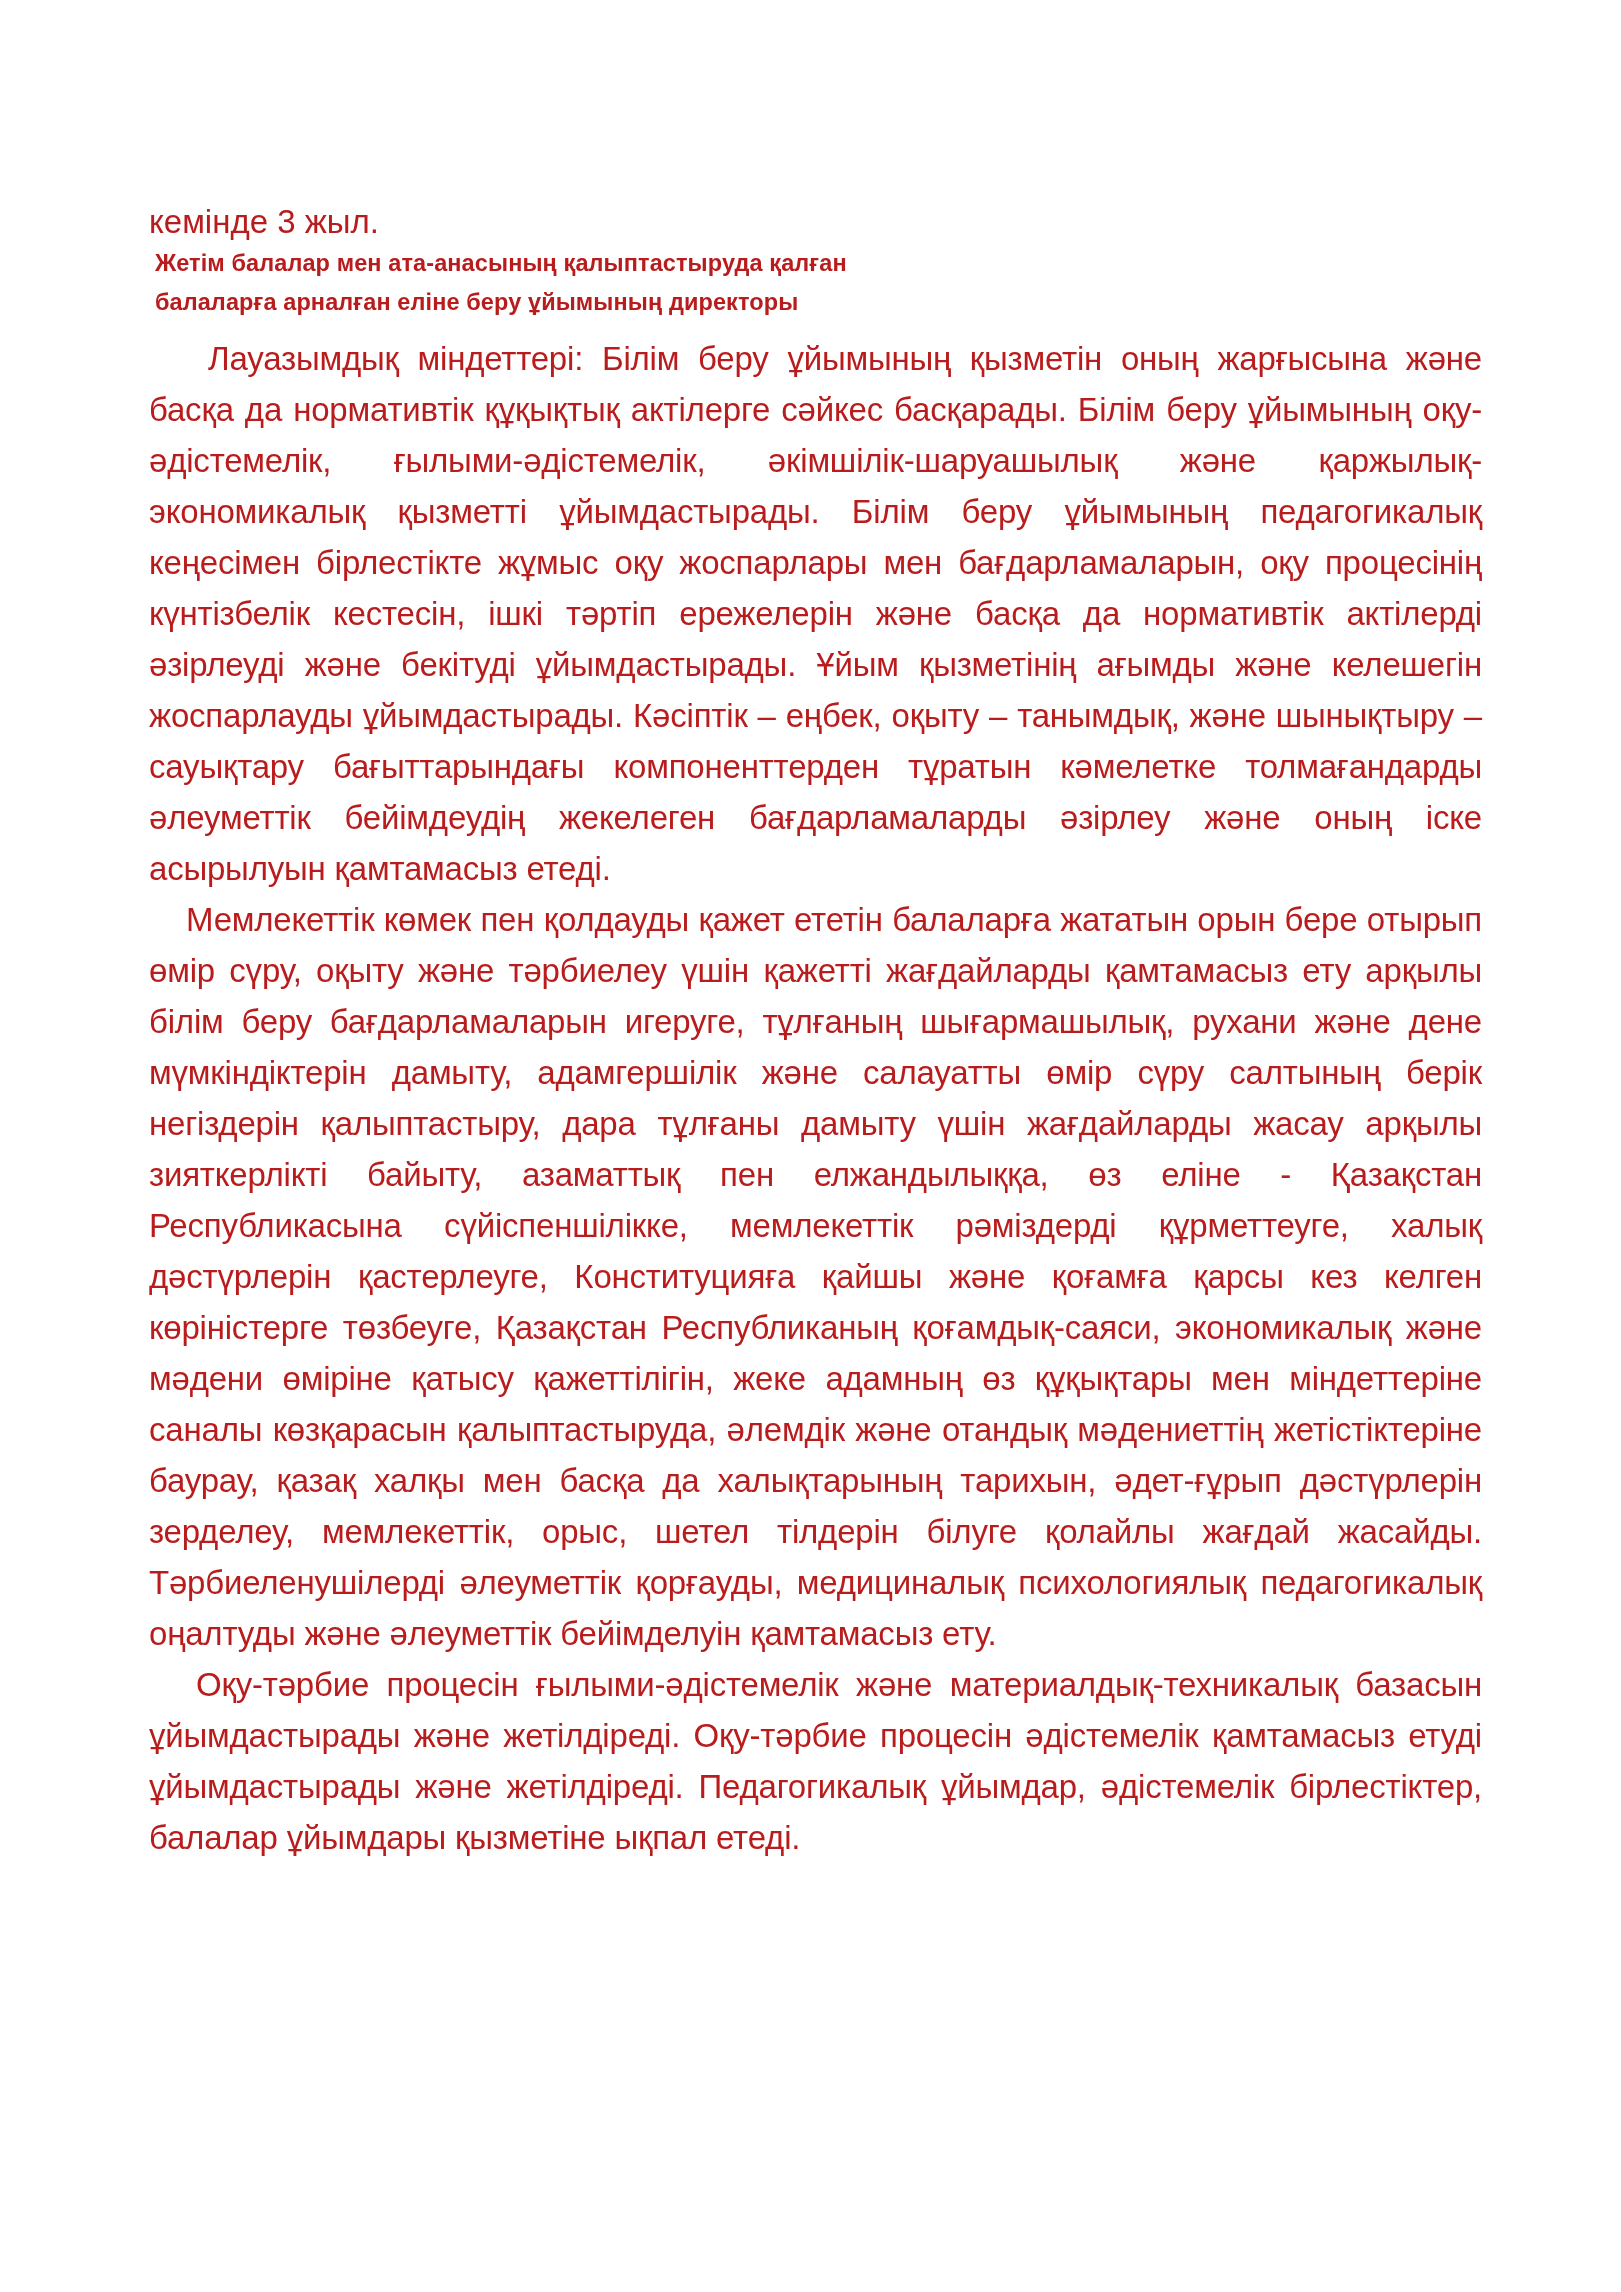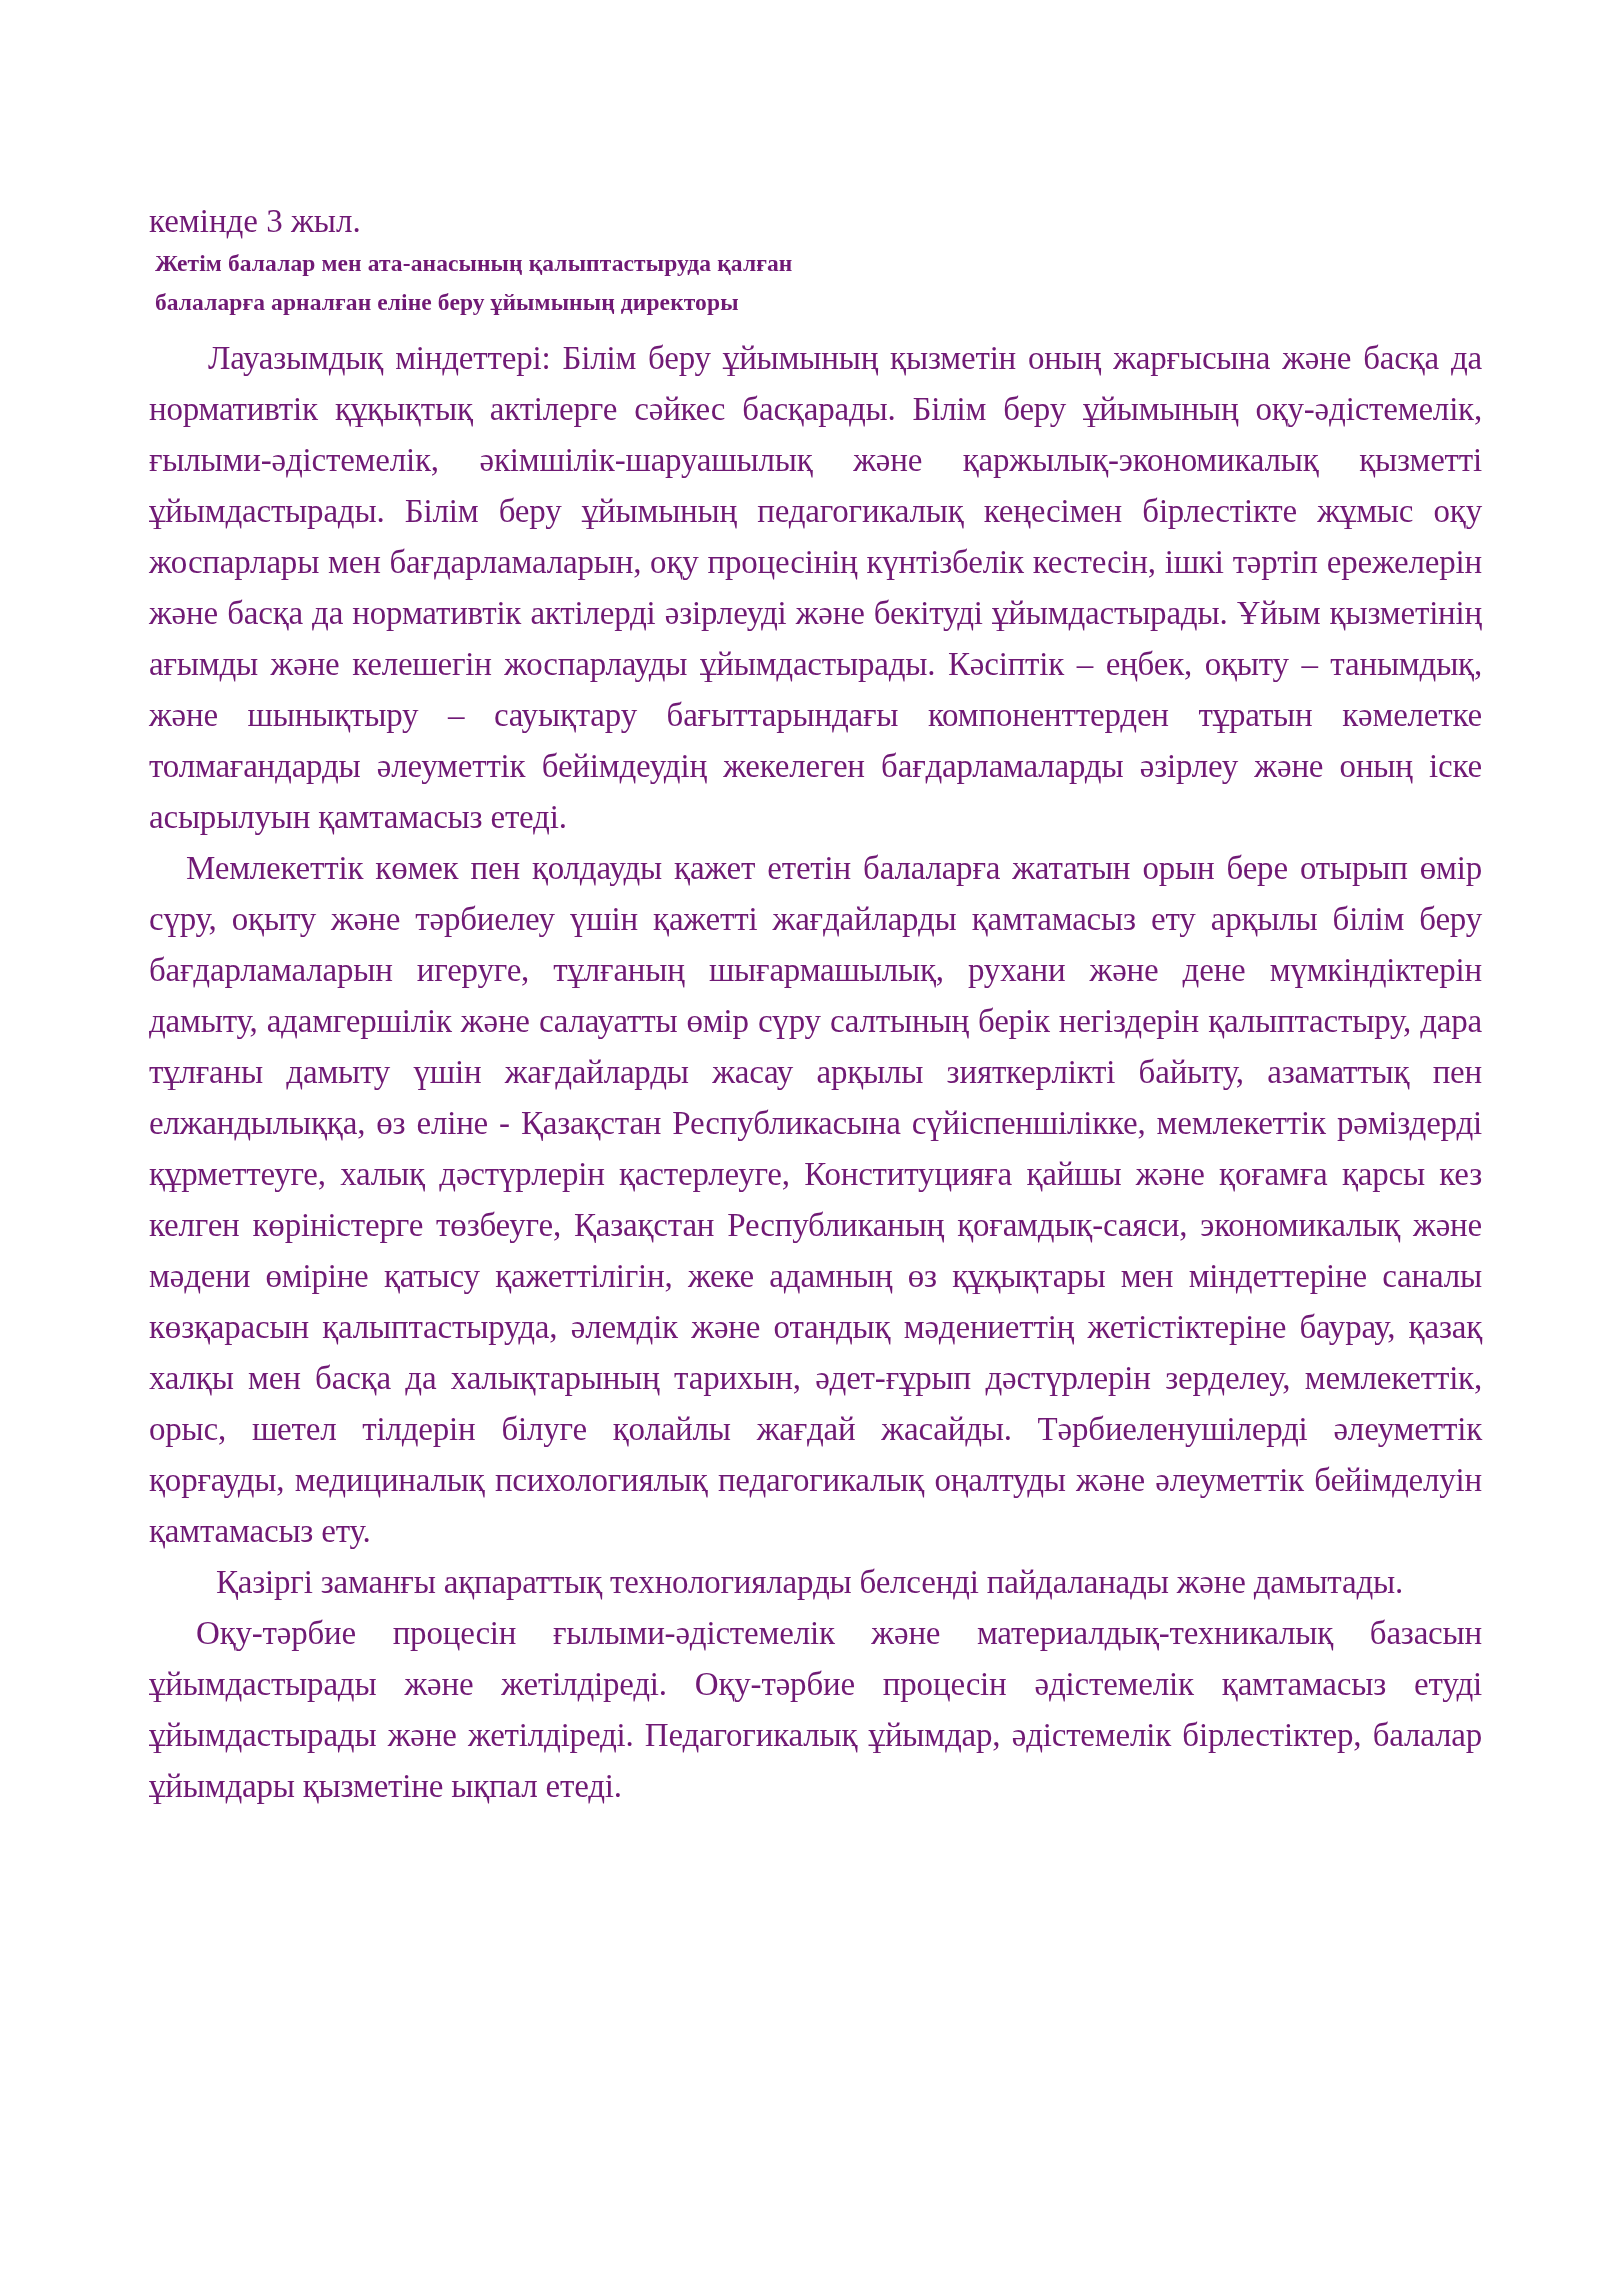--- a/index.html
+++ b/index.html
@@ -2,22 +2,22 @@
 <html><head>
 <meta charset="utf-8">
 <style>
   html, body { margin: 0; padding: 0; background: #ffffff; }
   body { width: 1621px; height: 2293px; position: relative; overflow: hidden; }
   .page {
     position: absolute;
     left: 149px;
     top: 199px;
     width: 1333px;
-    font-family: Liberation Serif, serif;
-    color: #701a75;
+    font-family: Liberation Sans, sans-serif;
+    color: #b91c1c;
   }
   .line-first {
     font-size: 33px;
     line-height: 45px;
     margin: 0;
   }
   .heading {
     font-weight: bold;
     font-size: 23.5px;
     line-height: 39px;
@@ -44,16 +44,15 @@
 <body>
 
 <div class="page">
   <p class="line-first">кемінде 3 жыл.</p>
   <h2 class="heading">
     <span>Жетім балалар мен ата-анасының қалыптастыруда қалған</span>
     <span>балаларға арналған еліне беру ұйымының директоры</span>
   </h2>
   <p class="para p1">Лауазымдық міндеттері: Білім беру ұйымының қызметін оның жарғысына және басқа да нормативтік құқықтық актілерге сәйкес басқарады. Білім беру ұйымының оқу-әдістемелік, ғылыми-әдістемелік, әкімшілік-шаруашылық және қаржылық-экономикалық қызметті ұйымдастырады. Білім беру ұйымының педагогикалық кеңесімен бірлестікте жұмыс оқу жоспарлары мен бағдарламаларын, оқу процесінің күнтізбелік кестесін, ішкі тәртіп ережелерін және басқа да нормативтік актілерді әзірлеуді және бекітуді ұйымдастырады. Ұйым қызметінің ағымды және келешегін жоспарлауды ұйымдастырады. Кәсіптік – еңбек, оқыту – танымдық, және шынықтыру – сауықтару бағыттарындағы компоненттерден тұратын кәмелетке толмағандарды әлеуметтік бейімдеудің жекелеген бағдарламаларды әзірлеу және оның іске асырылуын қамтамасыз етеді.</p>
   <p class="para p2">Мемлекеттік көмек пен қолдауды қажет ететін балаларға жататын орын бере отырып өмір сүру, оқыту және тәрбиелеу үшін қажетті жағдайларды қамтамасыз ету арқылы білім беру бағдарламаларын игеруге, тұлғаның шығармашылық, рухани және дене мүмкіндіктерін дамыту, адамгершілік және салауатты өмір сүру салтының берік негіздерін қалыптастыру, дара тұлғаны дамыту үшін жағдайларды жасау арқылы зияткерлікті байыту, азаматтық пен елжандылыққа, өз еліне - Қазақстан Республикасына сүйіспеншілікке, мемлекеттік рәміздерді құрметтеуге, халық дәстүрлерін қастерлеуге, Конституцияға қайшы және қоғамға қарсы кез келген көріністерге төзбеуге, Қазақстан Республиканың қоғамдық-саяси, экономикалық және мәдени өміріне қатысу қажеттілігін, жеке адамның өз құқықтары мен міндеттеріне саналы көзқарасын қалыптастыруда, әлемдік және отандық мәдениеттің жетістіктеріне баурау, қазақ халқы мен басқа да халықтарының тарихын, әдет-ғұрып дәстүрлерін зерделеу, мемлекеттік, орыс, шетел тілдерін білуге қолайлы жағдай жасайды. Тәрбиеленушілерді әлеуметтік қорғауды, медициналық психологиялық педагогикалық оңалтуды және әлеуметтік бейімделуін қамтамасыз ету.</p>
-  <p class="para p3">Қазіргі заманғы ақпараттық технологияларды белсенді пайдаланады және дамытады.</p>
   <p class="para p4">Оқу-тәрбие процесін ғылыми-әдістемелік және материалдық-техникалық базасын ұйымдастырады және жетілдіреді. Оқу-тәрбие процесін әдістемелік қамтамасыз етуді ұйымдастырады және жетілдіреді. Педагогикалық ұйымдар, әдістемелік бірлестіктер, балалар ұйымдары қызметіне ықпал етеді.</p>
 </div>
 
 
 </body></html>

